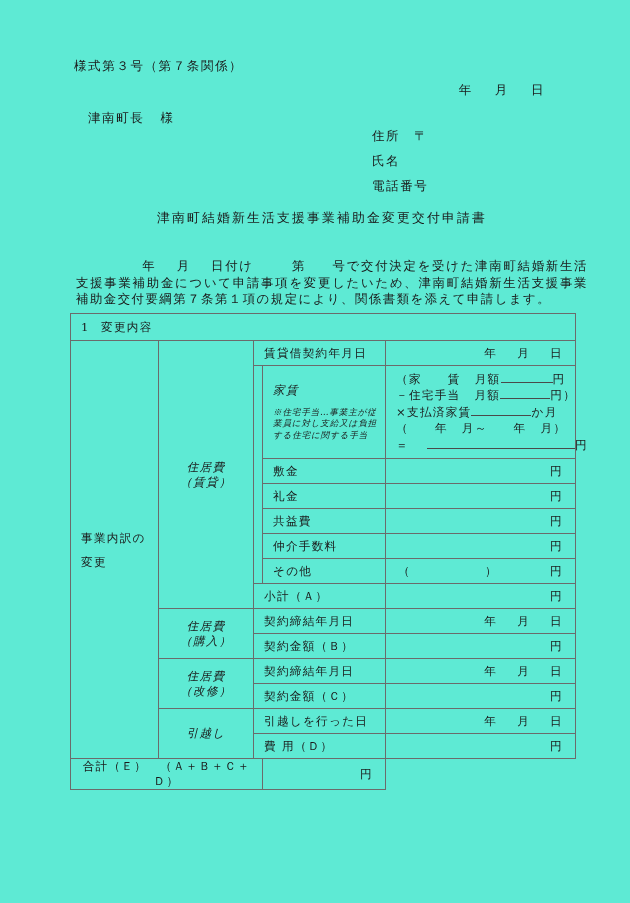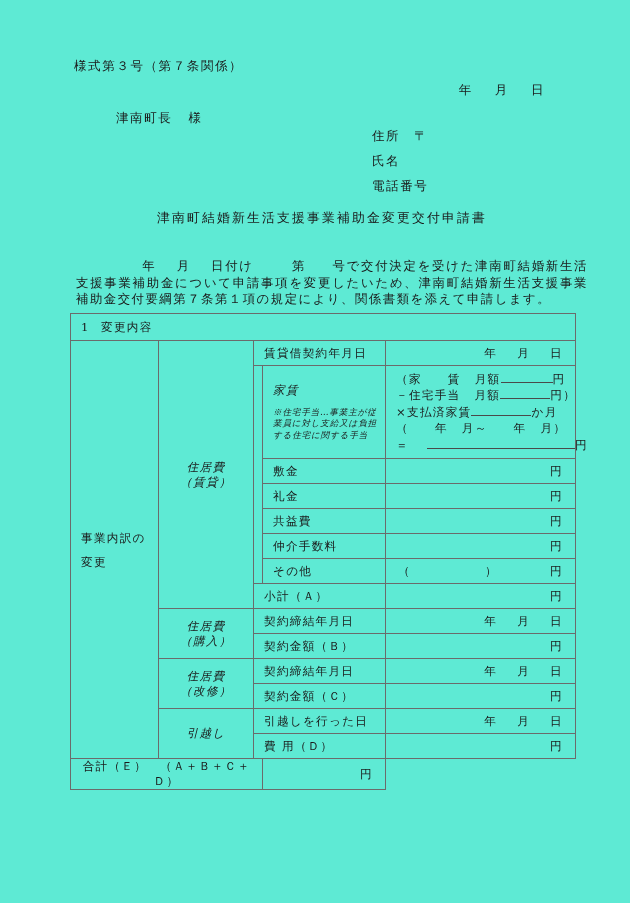--- a/index.html
+++ b/index.html
@@ -39,21 +39,20 @@
     white-space: nowrap;
   }
   .date-line .sp { display: inline-block; width: 22px; }
   .addressee {
     position: absolute;
     left: 88px;
     top: 110px;
     font-size: 12.5px;
     letter-spacing: 1.6px;
     white-space: nowrap;
-    margin-left: 28px;
   }
   .addressee .gap { display: inline-block; width: 16px; }
 
   .applicant {
     position: absolute;
     left: 372px;
     top: 128px;
     font-size: 12.5px;
     letter-spacing: 1.6px;
   }

